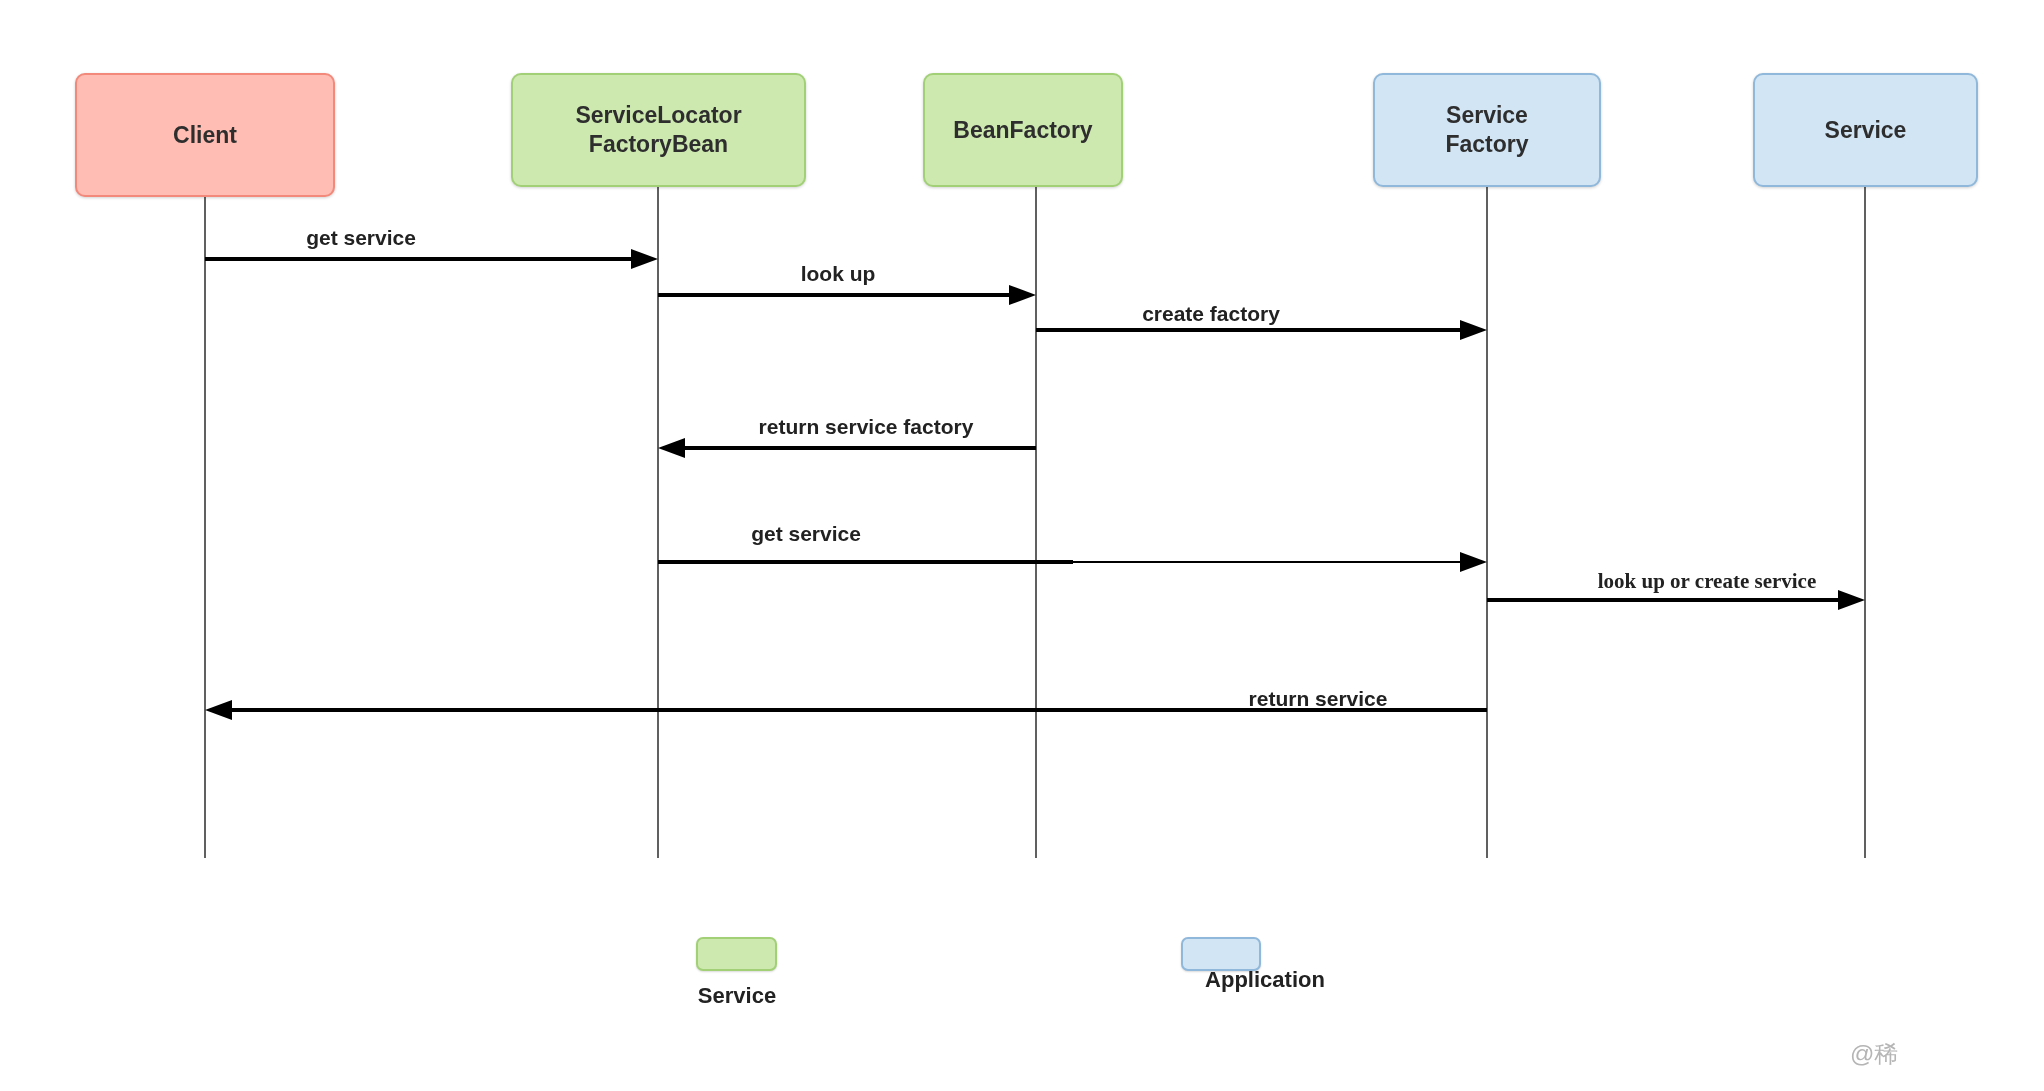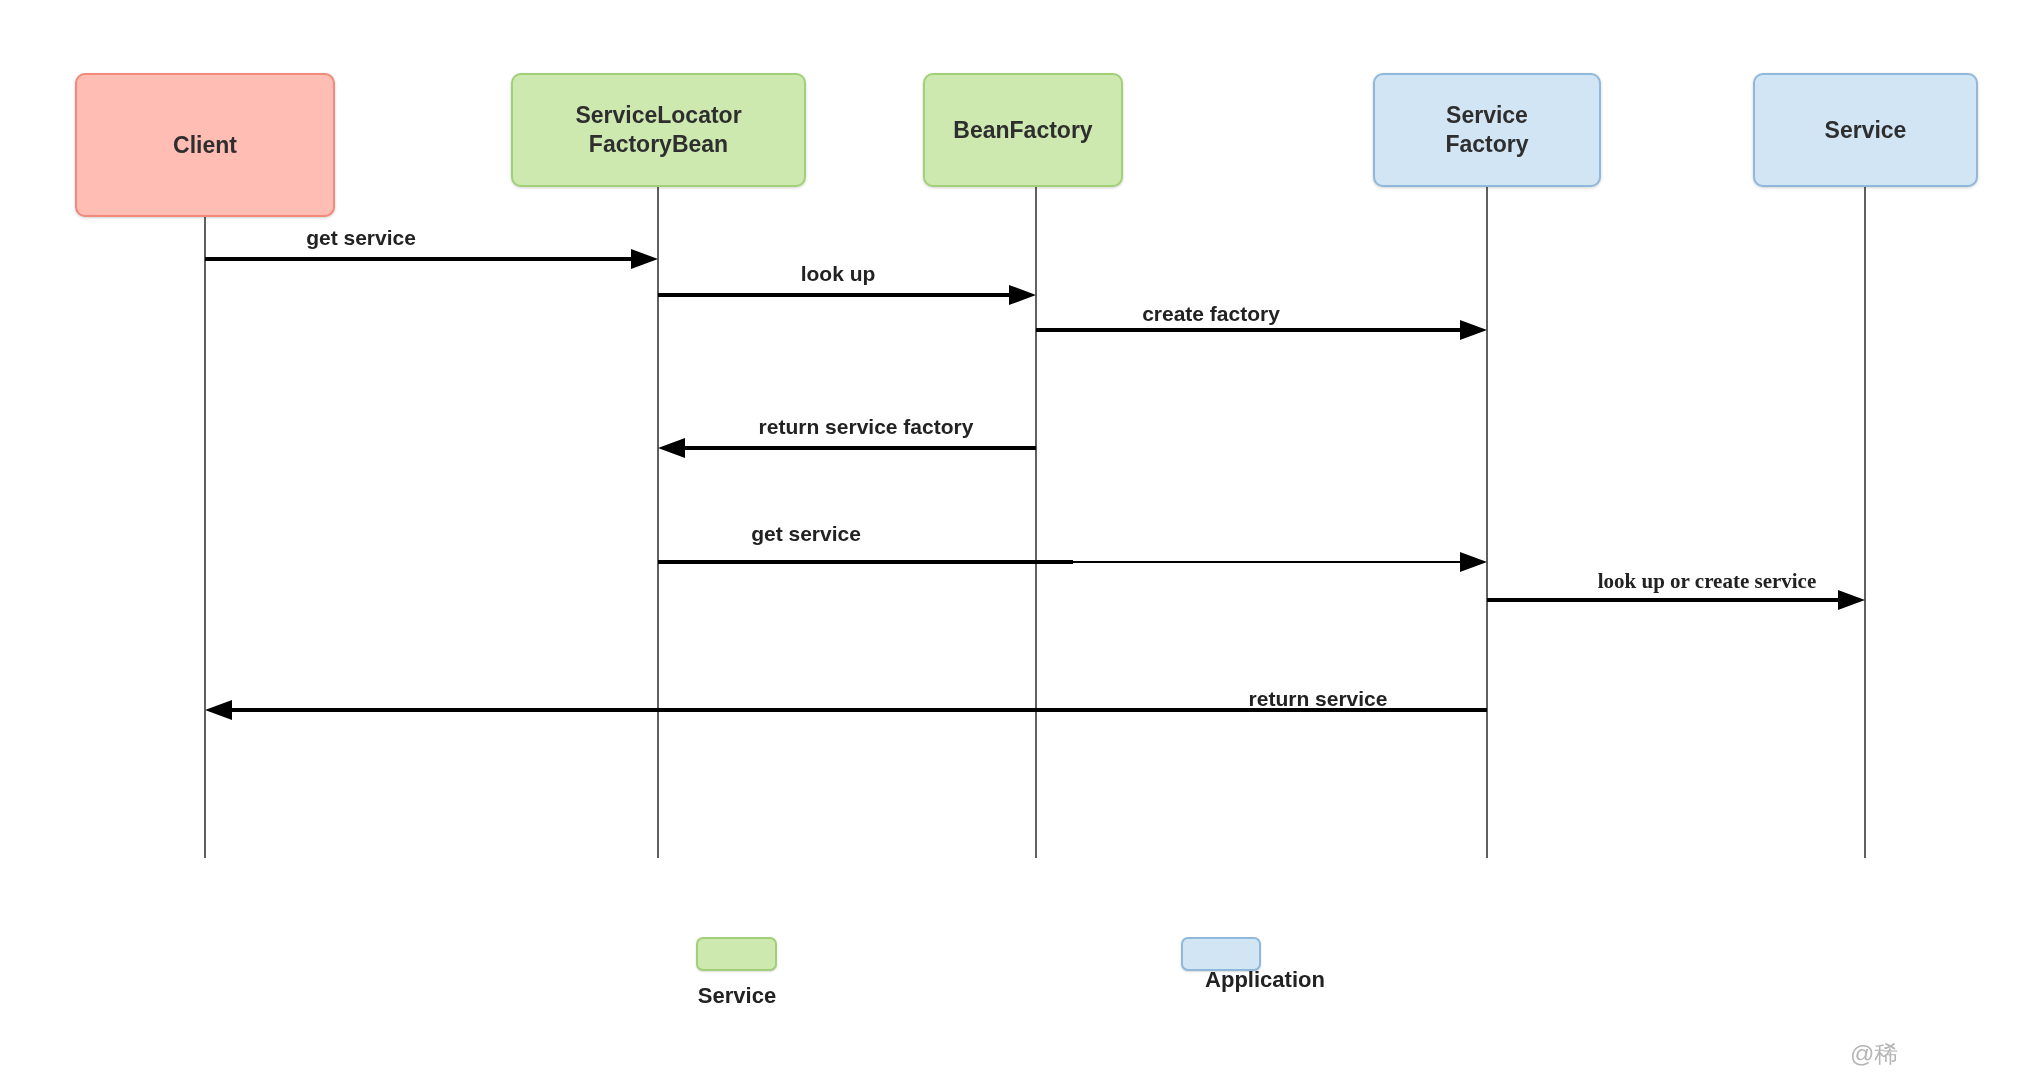--- a/index.html
+++ b/index.html
@@ -102,21 +102,21 @@
 </head>
 <body>
 
 <div class="canvas" id="canvas">
   <div id="diagram-layer">
       <div class="lifeline" style="left: 204.25px; top: 187px; width: 1.5px; height: 671px; background: rgb(96, 96, 96);"></div>
       <div class="lifeline" style="left: 657.25px; top: 187px; width: 1.5px; height: 671px; background: rgb(96, 96, 96);"></div>
       <div class="lifeline" style="left: 1035.25px; top: 187px; width: 1.5px; height: 671px; background: rgb(96, 96, 96);"></div>
       <div class="lifeline" style="left: 1486.25px; top: 187px; width: 1.5px; height: 671px; background: rgb(96, 96, 96);"></div>
       <div class="lifeline" style="left: 1864.25px; top: 187px; width: 1.5px; height: 671px; background: rgb(96, 96, 96);"></div>
-      <div class="actor-box" style="left: 75px; top: 73px; width: 260px; height: 144px; background: rgb(255, 189, 179); border-color: rgb(242, 137, 123);">
+      <div class="actor-box" style="left: 75px; top: 73px; width: 260px; height: 124px; background: rgb(255, 189, 179); border-color: rgb(242, 137, 123);">
         <span>Client</span>
       </div>
       <div class="actor-box" style="left: 511px; top: 73px; width: 295px; height: 114px; background: rgb(205, 233, 176); border-color: rgb(162, 208, 119);">
         <span>ServiceLocator<br>FactoryBean</span>
       </div>
       <div class="actor-box" style="left: 923px; top: 73px; width: 200px; height: 114px; background: rgb(205, 233, 176); border-color: rgb(162, 208, 119);">
         <span>BeanFactory</span>
       </div>
       <div class="actor-box" style="left: 1373px; top: 73px; width: 228px; height: 114px; background: rgb(210, 229, 244); border-color: rgb(143, 184, 218);">
         <span>Service<br>Factory</span>

